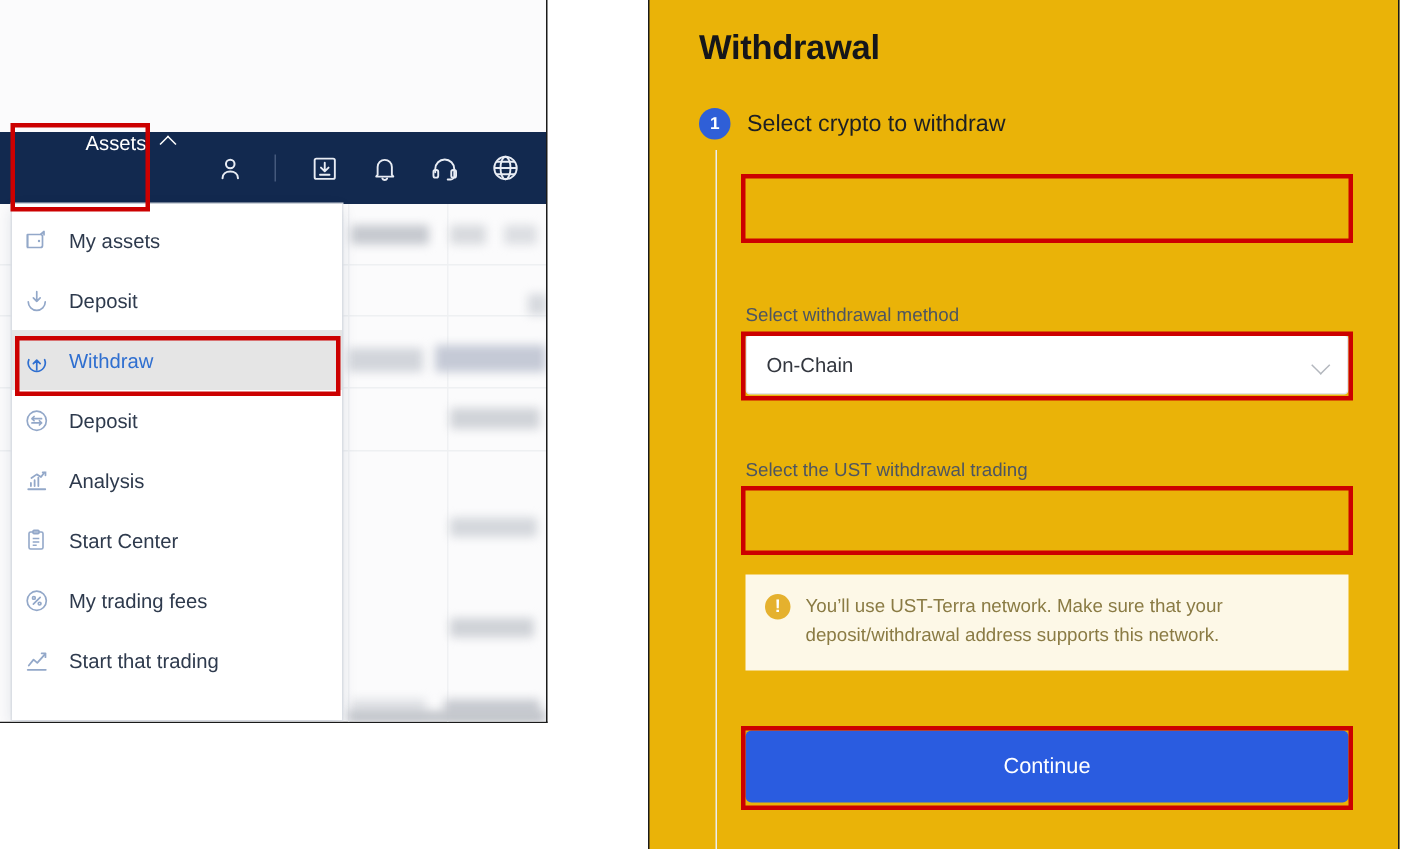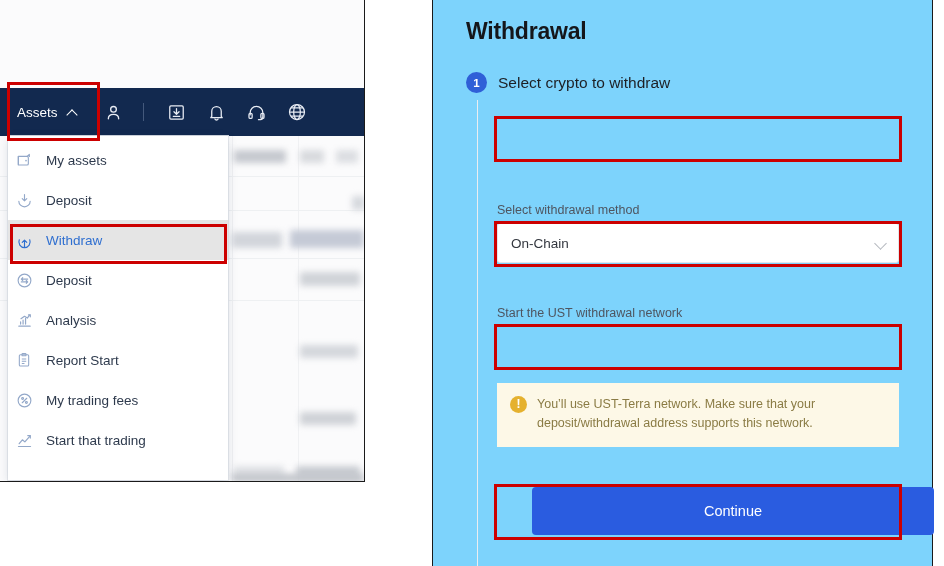--- a/index.html
+++ b/index.html
@@ -34,23 +34,24 @@
   .blur-hline {
     position: absolute; height: 1px; background: #eef0f2;
   }
 
   
   .navbar {
     position: absolute; left: 0; top: 88px; width: 365px; height: 48px;
     background: #12294f; display: flex; align-items: center;
   }
   .nav-assets {
-    height: 48px; display: flex; align-items: center; gap: 9px;
+    height: 48px; display: flex; align-items: flex-start; gap: 9px;
     padding: 0 16px 0 17px; color: #ffffff; font-size: 13.5px;
     cursor: pointer;
+    margin-left: 40px;
   }
   .nav-caret { display: inline-block; width: 11px; height: 11px; position: relative; }
   .nav-caret::before {
     content: ""; position: absolute; left: 1px; top: 4px;
     width: 7px; height: 7px; border-left: 1.6px solid #fff; border-top: 1.6px solid #fff;
     transform: rotate(45deg);
   }
   .nav-icons { display: flex; align-items: center; }
   .nav-ic {
     width: 40px; height: 48px; display: flex; align-items: center; justify-content: center;
@@ -73,21 +74,21 @@
     height: 40px; display: flex; align-items: center; gap: 13px;
     padding-left: 7px; font-size: 13.5px; color: #2e3a4d; cursor: pointer;
   }
   .menu-item .mi-icon { width: 18px; height: 18px; display: flex; align-items: center; justify-content: center; flex: 0 0 18px; }
   .menu-item.active { background: #e5e5e5; color: #2f6fd0; }
   .menu-sp { height: 4px; }
 
   
   .right-panel {
     position: absolute; left: 432px; top: 0; width: 501px; height: 566px;
-    background: #7dd3fc;
+    background: #eab308;
     border-left: 1.5px solid #1a1a1a;
     border-right: 1.5px solid #1a1a1a;
   }
   .wd-title {
     position: absolute; left: 33px; top: 18px;
     font-size: 23px; font-weight: bold; color: #15161a; letter-spacing: -0.2px;
   }
   .step-row { position: absolute; left: 33px; top: 72px; display: flex; align-items: center; gap: 11px; }
   .step-badge {
     width: 21px; height: 21px; border-radius: 50%; background: #2f5fd7;
@@ -122,21 +123,20 @@
     color: #fff; font-size: 12px; font-weight: bold; line-height: 17px; text-align: center;
     margin-top: 1px;
   }
   .notice-tx { font-size: 12.5px; line-height: 1.55; color: #8a7b44; }
 
   .continue-btn {
     position: absolute; left: 64px; top: 487px; width: 402px; height: 48px;
     background: #2a5ce0; border-radius: 4px; color: #fff; font-size: 14.5px;
     display: flex; align-items: center; justify-content: center; cursor: pointer;
     border: none;
-    margin-left: 35px;
   }
 </style>
 </head>
 <body>
 
 <div class="screen">
 
   <div class="left-panel">
 
     <div class="blur-bg">
@@ -264,21 +264,21 @@
       </div>
 
       <div class="menu-item">
         <span class="mi-icon">
           <svg width="16" height="16" viewBox="0 0 24 24" fill="none" stroke="#93a8c9" stroke-width="1.6" stroke-linejoin="round">
             <rect x="5" y="4" width="14" height="17" rx="1.6"></rect>
             <rect x="9" y="2.3" width="6" height="3.4" rx="1"></rect>
             <path d="M8.7 10.5h6.6M8.7 14h6.6M8.7 17.3h4"></path>
           </svg>
         </span>
-        <span>Report Start</span>
+        <span>Start Center</span>
       </div>
 
       <div class="menu-item">
         <span class="mi-icon">
           <svg width="17" height="17" viewBox="0 0 24 24" fill="none" stroke="#93a8c9" stroke-width="1.6" stroke-linecap="round">
             <circle cx="12" cy="12" r="9"></circle>
             <path d="M8.8 15.2 15.2 8.8"></path>
             <circle cx="9.3" cy="9.3" r="1.3"></circle>
               <circle cx="14.7" cy="14.7" r="1.3"></circle>
           </svg>
@@ -316,21 +316,21 @@
 
     <div class="field-wrap" style="top:203px;">
       <div class="field-label">Select withdrawal method</div>
       <div class="select-box">
         <span>On-Chain</span>
         <span class="chev"></span>
       </div>
     </div>
 
     <div class="field-wrap" style="top:306px;">
-      <div class="field-label">Start the UST withdrawal network</div>
+      <div class="field-label">Select the UST withdrawal trading</div>
     </div>
 
     <div class="notice">
       <div class="notice-ic">!</div>
       <div class="notice-tx">You’ll use UST-Terra network. Make sure that your deposit/withdrawal address supports this network.</div>
     </div>
 
     <div class="continue-btn">
       <span>Continue</span>
     </div>

